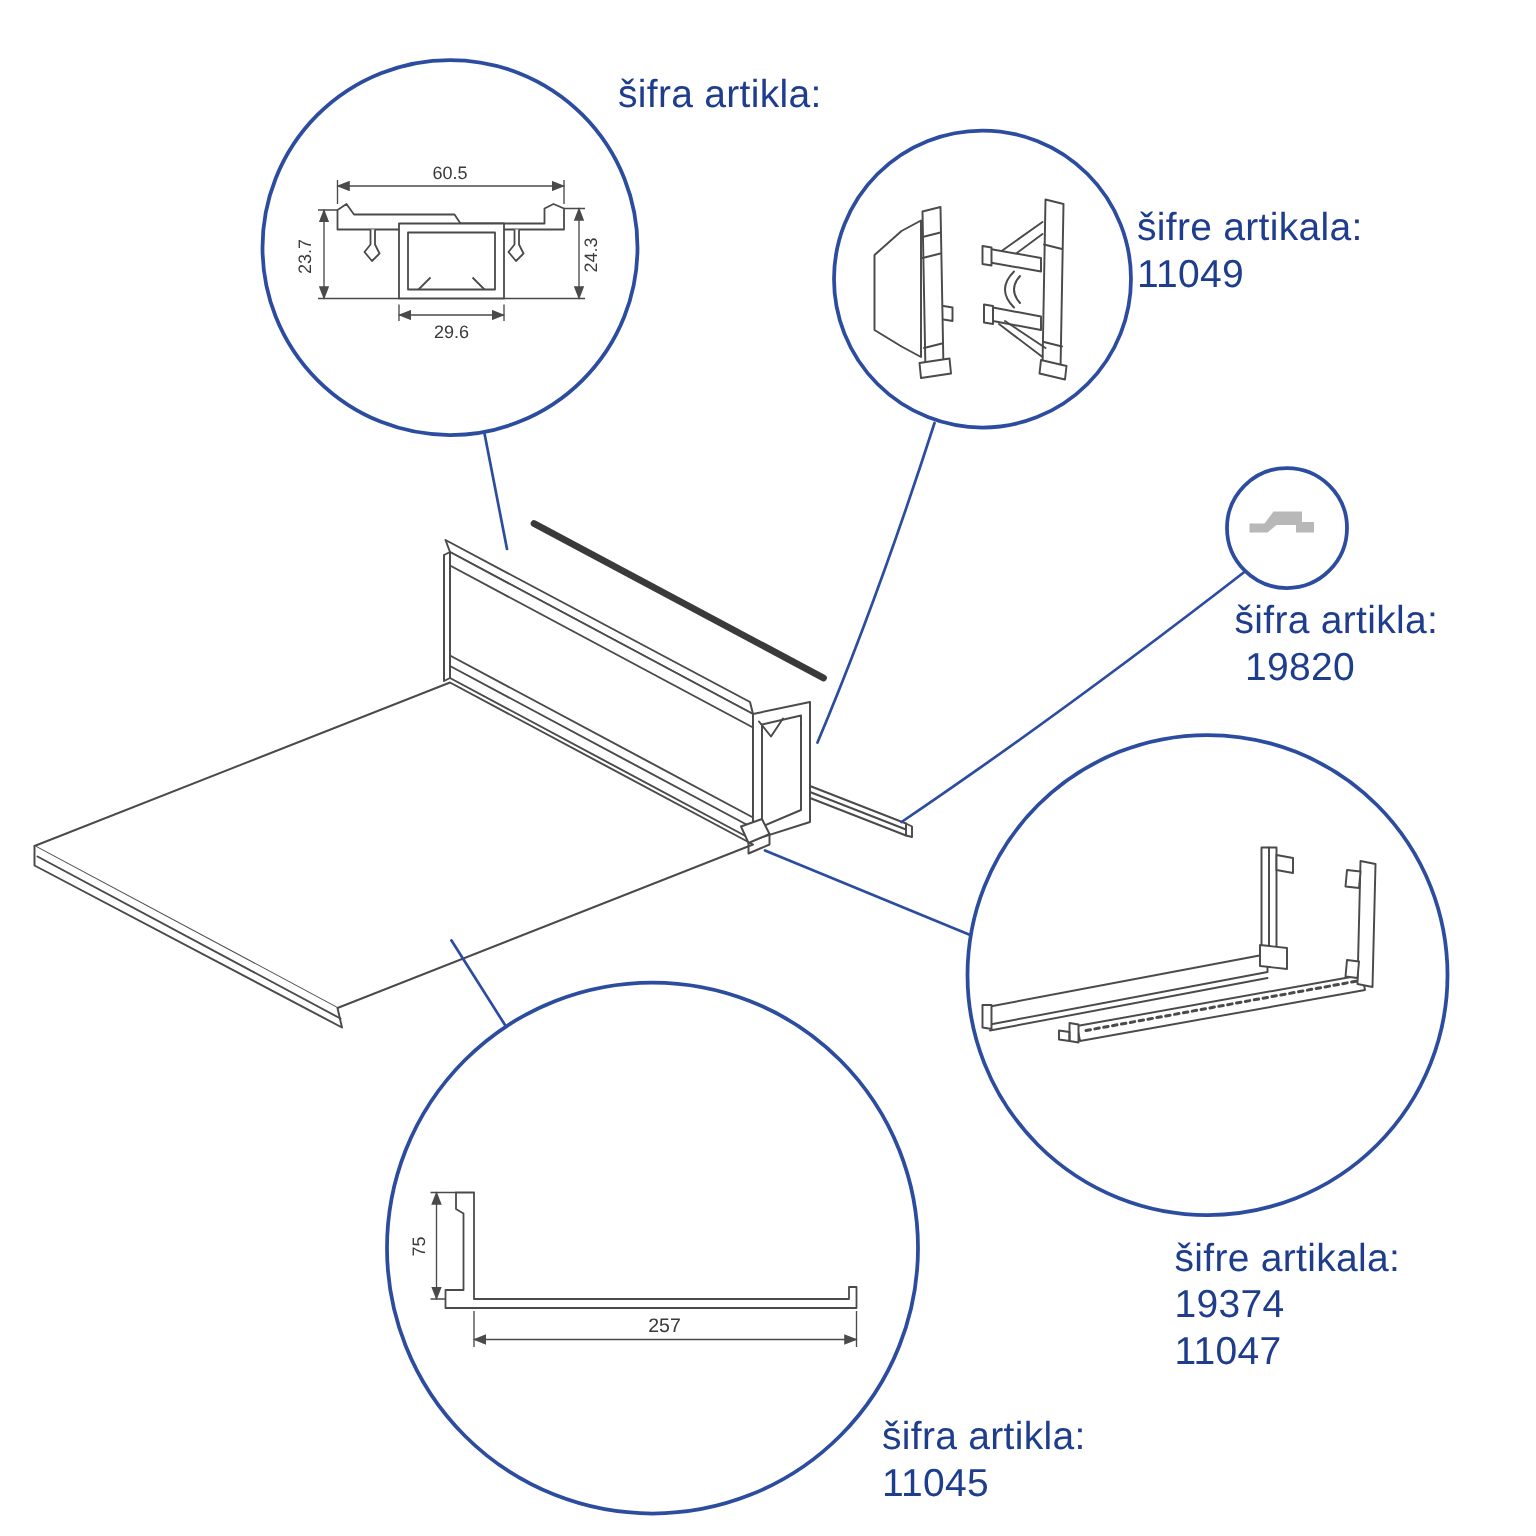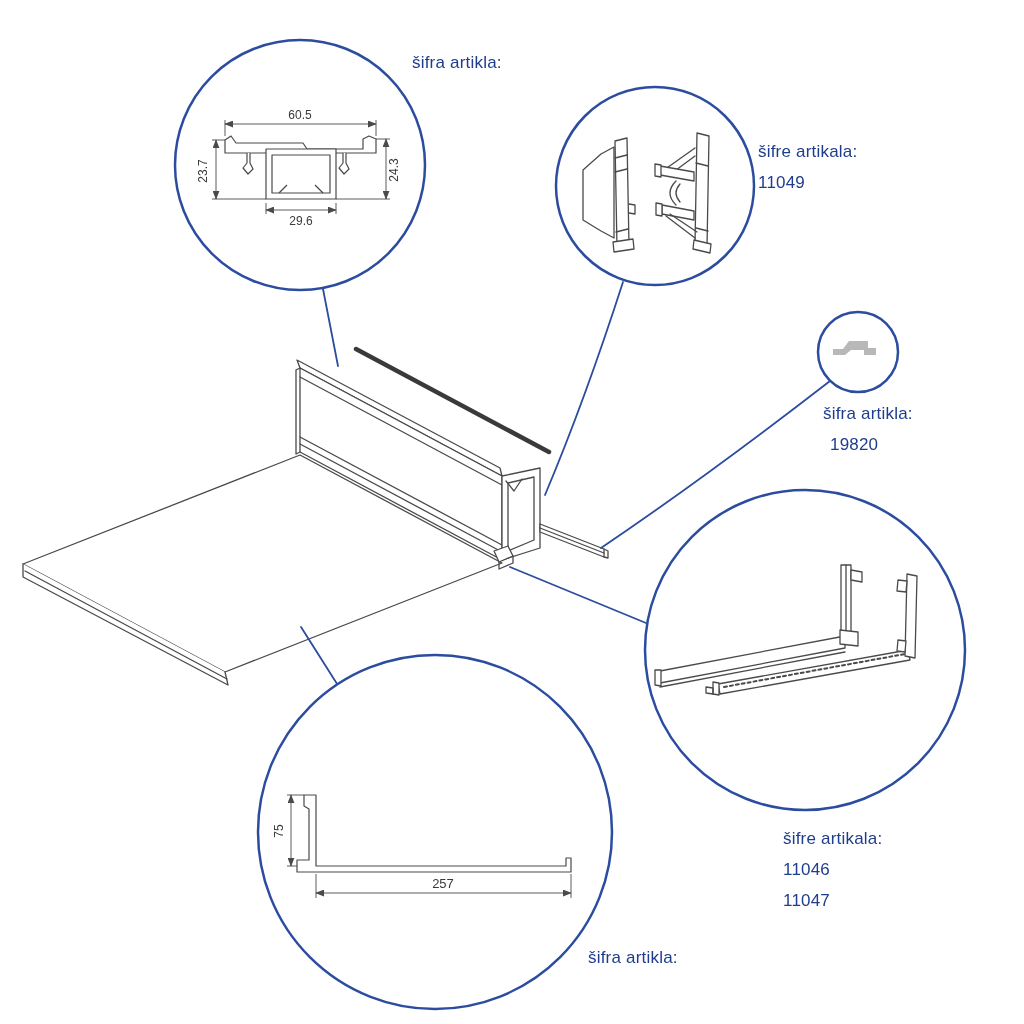--- a/index.html
+++ b/index.html
@@ -2,21 +2,21 @@
 <html><head>
 <meta charset="utf-8">
 <style>
   html,body{margin:0;padding:0;background:#ffffff;}
   .stage{
     position:relative;width:1024px;height:1024px;background:#ffffff;overflow:hidden;
     font-family:"Liberation Sans",sans-serif;
   }
   .stage svg{position:absolute;left:0;top:0;}
   .callout-label{
-    position:absolute;color:#1e3d8d;font-size:17px;line-height:31px;
+    position:absolute;color:#1e3d8d;font-size:26px;line-height:31px;
     font-family:"Liberation Sans",sans-serif;letter-spacing:.2px;white-space:nowrap;
   }
   .dim-text{font-family:"Liberation Sans",sans-serif;font-size:12px;fill:#3a3a3a;}
 </style>
 </head>
 <body>
 
 <div class="stage">
 
 <svg width="1024" height="1024" viewBox="0 0 1024 1024">
@@ -166,21 +166,22 @@
     <div>11049</div>
   </div>
 
   <div class="callout-label" style="left:823px;top:398px">
     <div>šifra artikla:</div>
     <div style="padding-left:7px">19820</div>
   </div>
 
   <div class="callout-label" style="left:783px;top:823px">
     <div>šifre artikala:</div>
-    <div>11046</div>
+    <div>19374</div>
     <div>11047</div>
   </div>
 
   <div class="callout-label" style="left:588px;top:942px">
     <div>šifra artikla:</div>
+    <div>11045</div>
   </div>
 
 </div>
 
 </body></html>

